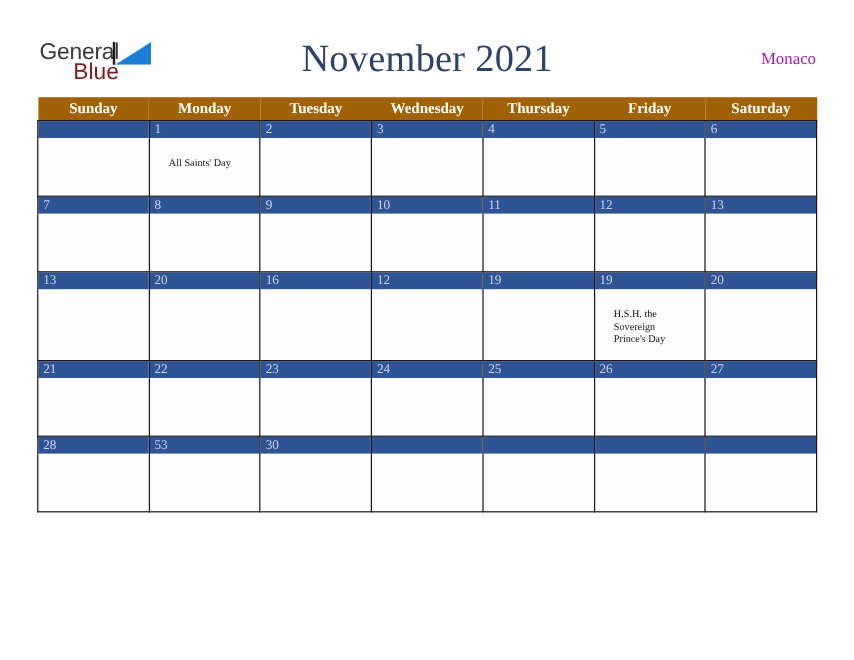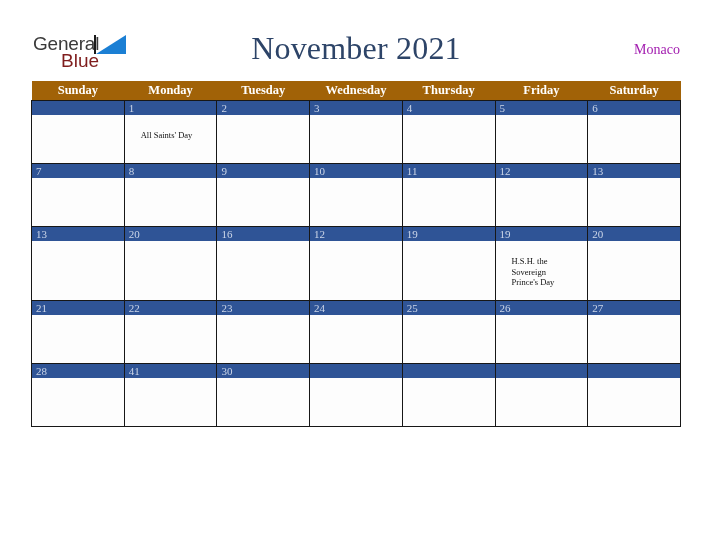--- a/index.html
+++ b/index.html
@@ -289,21 +289,21 @@
             <div class="daybar">27</div>
             <div class="events"></div>
           </td>
         </tr>
         <tr>
           <td>
             <div class="daybar">28</div>
             <div class="events"></div>
           </td>
           <td>
-            <div class="daybar">41</div>
+            <div class="daybar">53</div>
             <div class="events"></div>
           </td>
           <td>
             <div class="daybar">30</div>
             <div class="events"></div>
           </td>
           <td>
             <div class="daybar empty"></div>
             <div class="events"></div>
           </td>

